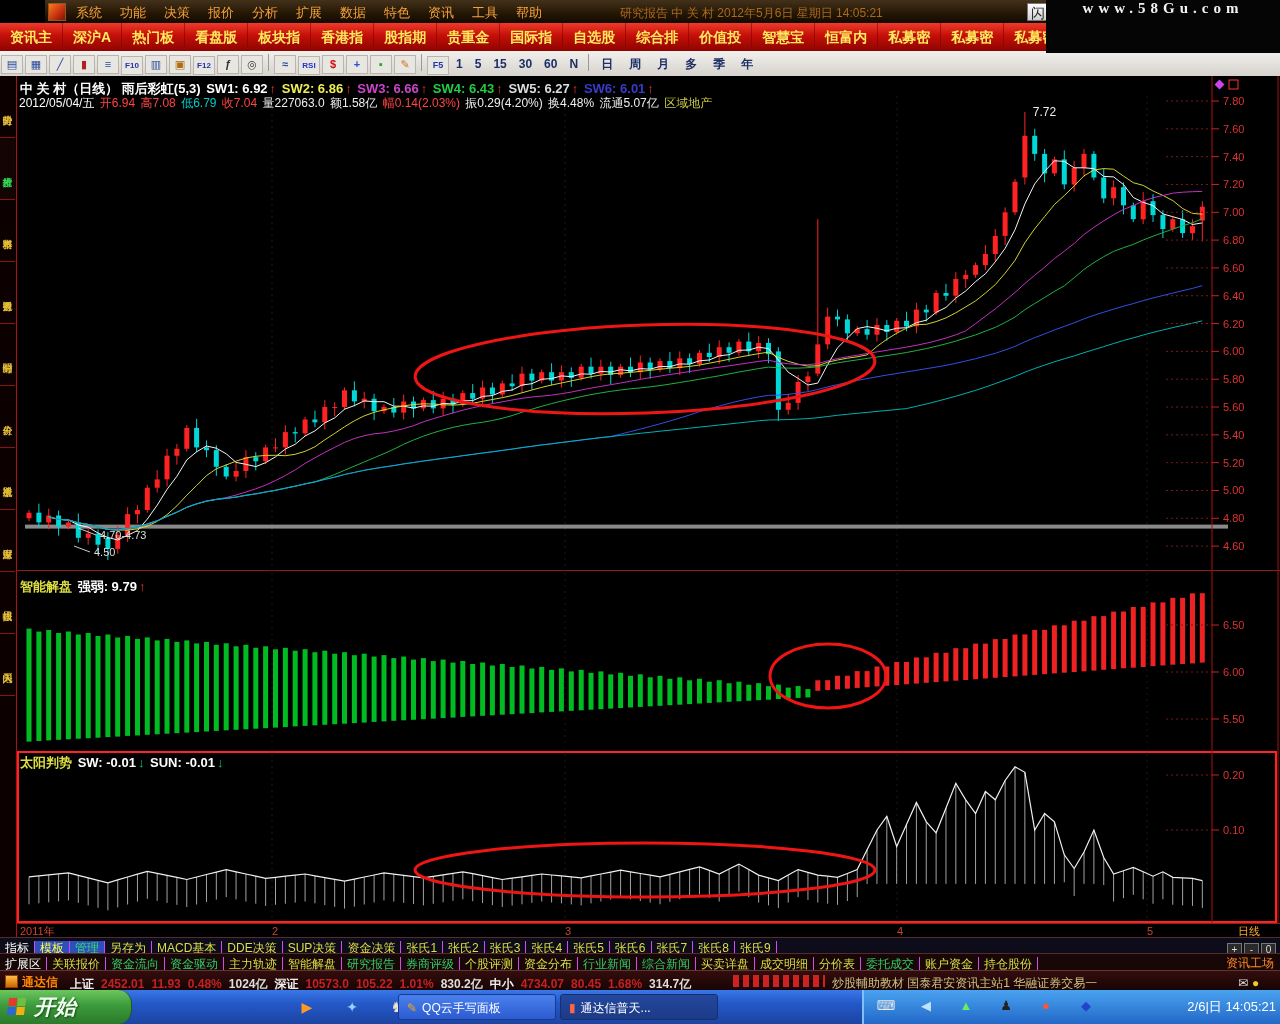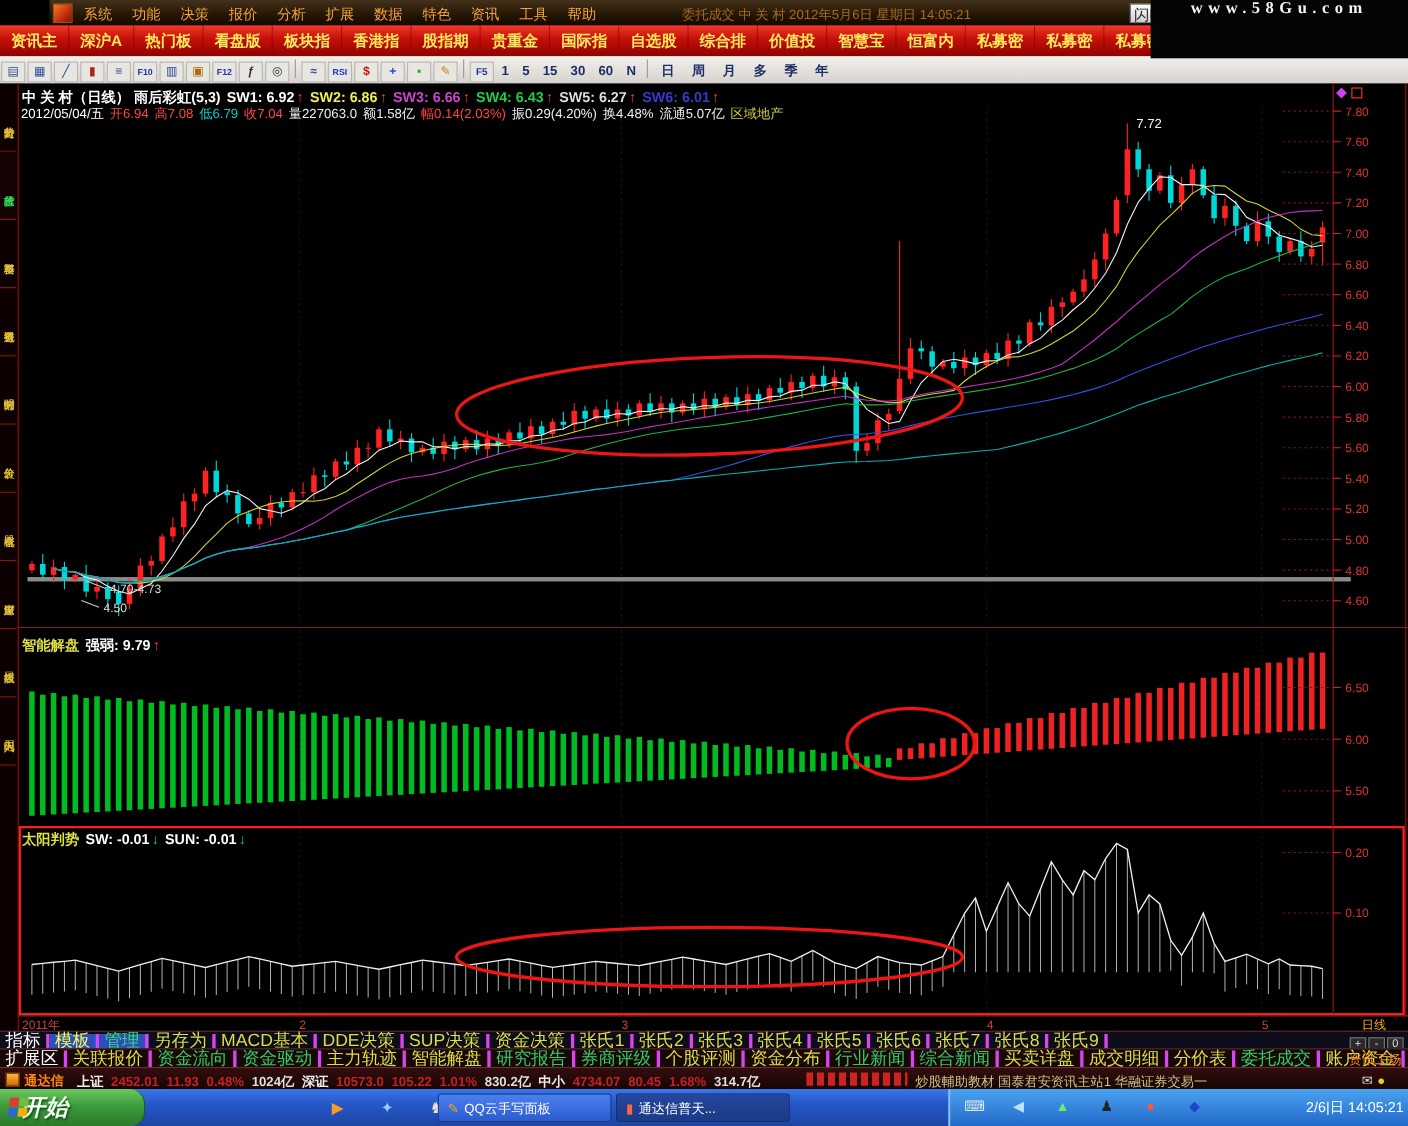--- a/index.html
+++ b/index.html
@@ -33,56 +33,56 @@
   .side-tab{width:15px;height:61px;border-bottom:1px solid #8a1410;writing-mode:vertical-rl;text-orientation:upright;
             font-size:10px;line-height:15px;text-align:center;letter-spacing:0;cursor:default;}
   
   #chart-wrap{left:16px;top:76px;width:1264px;height:861px;}
   #chart-svg{background:#000;}
   .ovl{position:absolute;white-space:nowrap;font-size:13px;z-index:10;}
   .ovl span{margin-right:2px;}
   
   #tabrow1{left:0;top:937px;width:1280px;height:16px;background:#0c0c1a;border-top:1px solid #5a2a2a;}
   #tabrow2{left:0;top:953px;width:1280px;height:17px;background:#170707;border-top:1px solid #5a2a2a;}
-  .btab{display:inline-block;font-size:16px;line-height:14px;padding:0 5px;border-right:3px solid #d946ef;cursor:default;}
+  .btab{display:inline-block;font-size:12px;line-height:14px;padding:0 5px;border-right:1px solid #d946ef;cursor:default;}
   .row-ctl{display:inline-block;width:13px;height:12px;margin-left:2px;background:#2a2a2a;border:1px solid #777;
            color:#ddd;font-size:10px;line-height:12px;text-align:center;}
   
   #statusbar{left:0;top:970px;width:1280px;height:20px;background:linear-gradient(#330d0d,#160404);border-top:1px solid #663333;}
   .st-tok{display:inline-block;font-size:12px;font-weight:bold;margin-right:7px;}
   #signal{left:733px;top:4px;width:92px;height:12px;
           background:repeating-linear-gradient(90deg,#c22 0 6px,transparent 6px 10px),
                      repeating-linear-gradient(0deg,#0000 0 5px,#160404 5px 7px,#0000 7px 12px);}
   #servers{left:832px;top:4px;color:#cfc080;font-size:12px;white-space:nowrap;}
   
   #taskbar{left:0;top:990px;width:1280px;height:34px;background:linear-gradient(#3a77e8,#2458c8 40%,#1c44a2);}
   #startbtn{left:0;top:0;width:132px;height:34px;border-radius:0 14px 14px 0;
             background:linear-gradient(#6cc75e,#3c9b3c 45%,#2a7a2a);border-right:1px solid #1d5a1d;
             color:#f0fff0;font:italic bold 21px "Liberation Serif","DejaVu Serif",serif;
-            text-shadow:1px 1px 2px #184a18;line-height:34px;padding-left:20px;box-sizing:border-box;}
+            text-shadow:1px 1px 2px #184a18;line-height:34px;padding-left:34px;box-sizing:border-box;}
   #winflag{left:8px;top:8px;width:18px;height:18px;transform:skewX(-8deg);}
   #winflag i{position:absolute;width:8px;height:8px;}
   .ql-icon{display:inline-block;width:22px;text-align:center;font-size:14px;line-height:30px;}
   .task-btn{position:absolute;top:4px;height:26px;border-radius:3px;color:#fff;font-size:12px;line-height:26px;
             padding:0 8px;background:linear-gradient(#4a80ee,#2c5cd0);border:1px solid #1a3a90;box-sizing:border-box;white-space:nowrap;overflow:hidden;}
   .task-btn.active{background:linear-gradient(#24489e,#1c3a86);border:1px solid #16306e;}
   #tray{left:862px;top:0;width:418px;height:34px;background:linear-gradient(#4aa3f0,#2268c8);
         border-left:2px solid #7ec0f8;}
   .tray-icon{display:inline-block;width:20px;text-align:center;font-size:13px;line-height:32px;}
   #clock{position:absolute;right:6px;top:0;color:#fff;font-size:13px;line-height:34px;white-space:nowrap;}
 </style>
 </head>
 <body>
 
 <div id="screen">
 
   <div id="menubar" class="abs">
     <div id="app-icon" class="abs"></div>
     <div class="abs" style="left:22px;top:0;" id="menu-items"><span class="menu-item">系统</span><span class="menu-item">功能</span><span class="menu-item">决策</span><span class="menu-item">报价</span><span class="menu-item">分析</span><span class="menu-item">扩展</span><span class="menu-item">数据</span><span class="menu-item">特色</span><span class="menu-item">资讯</span><span class="menu-item">工具</span><span class="menu-item">帮助</span></div>
-    <div id="menu-status" class="abs">委托成交 中 关 村  2012年5月6日 星期日 14:05:21</div>
+    <div id="menu-status" class="abs">研究报告 中 关 村  2012年5月6日 星期日 14:05:21</div>
     <div class="abs mini-btn" style="left:982px;">闪电手</div>
     <div class="abs mini-btn" style="left:1026px;width:14px;">信</div>
   </div>
 
   <div id="watermark" class="abs">
     <div id="wm2">www.58Gu.com</div>
   </div>
 
   <div id="marketbar" class="abs"><span class="market-tab">资讯主</span><span class="market-tab">深沪A</span><span class="market-tab">热门板</span><span class="market-tab">看盘版</span><span class="market-tab">板块指</span><span class="market-tab">香港指</span><span class="market-tab">股指期</span><span class="market-tab">贵重金</span><span class="market-tab">国际指</span><span class="market-tab">自选股</span><span class="market-tab">综合排</span><span class="market-tab">价值投</span><span class="market-tab">智慧宝</span><span class="market-tab">恒富内</span><span class="market-tab">私募密</span><span class="market-tab">私募密</span><span class="market-tab">私募密</span></div>
 

